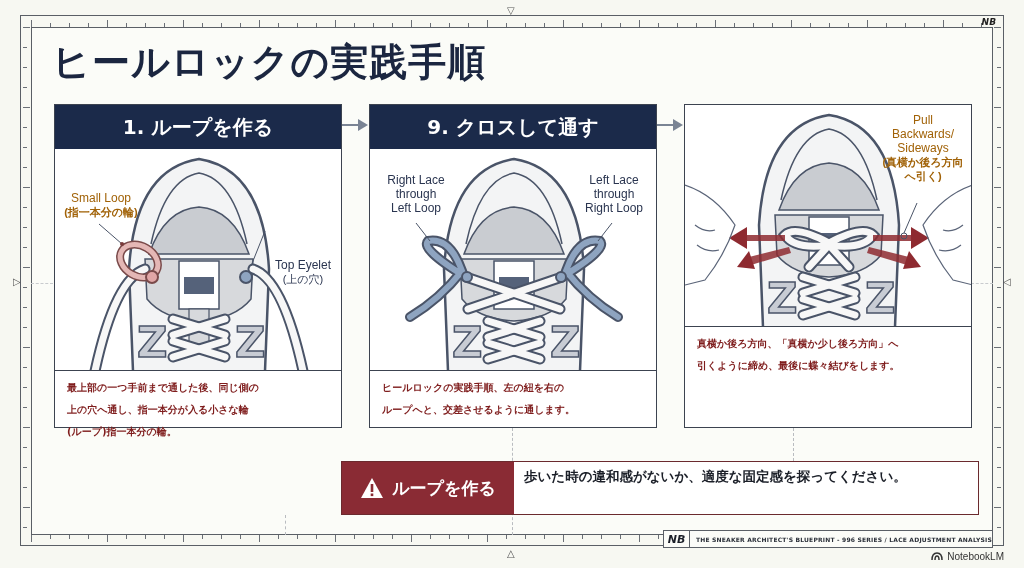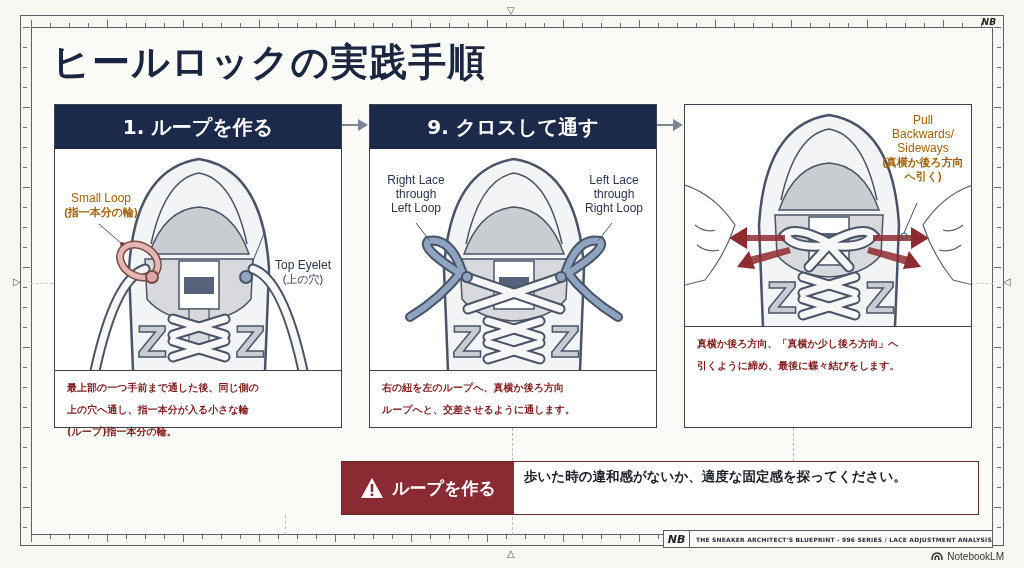--- a/index.html
+++ b/index.html
@@ -310,21 +310,21 @@
       <line x1="228" y1="92" x2="242" y2="74" stroke="#4a5468" stroke-width="1"></line>
     </svg>
     <div class="callout navy" style="left:6px; top:24px; width:80px; white-space:pre-line;">Right Lace
 through
 Left Loop</div>
     <div class="callout navy" style="left:204px; top:24px; width:80px; white-space:pre-line;">Left Lace
 through
 Right Loop</div>
   </div>
   <div class="panel-text">
-    <div>右の紐を左のループへ、真横か後ろ方向</div>
+    <div>ヒールロックの実践手順、左の紐を右の</div>
     <div>ループへと、交差させるように通します。</div>
   </div>
 </div>
 
 <svg class="arrow-connector" style="left:655px;" viewBox="0 0 30 14">
   <line x1="2" y1="7" x2="20" y2="7" stroke="#7a8494" stroke-width="2"></line>
   <polygon points="18,1 28,7 18,13" fill="#7a8494"></polygon>
 </svg>
 
 <div class="panel" style="left:684px;">

